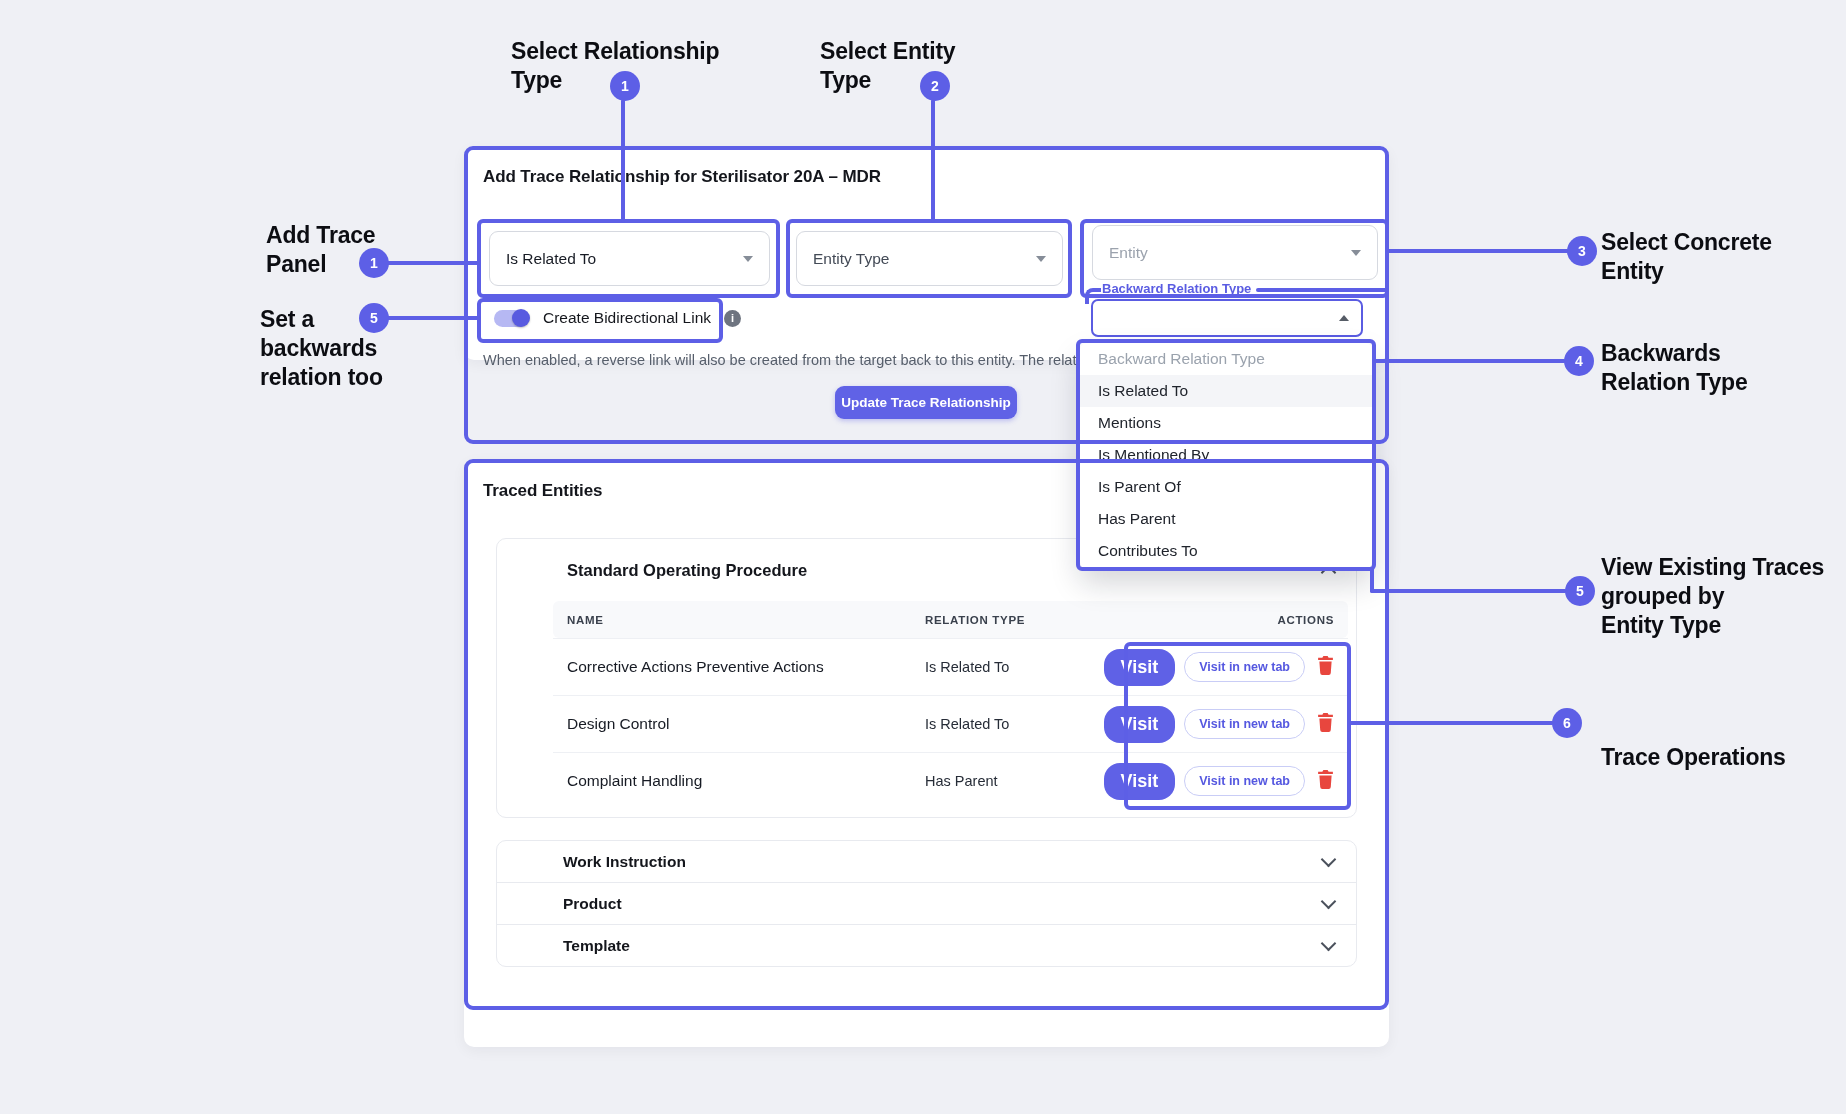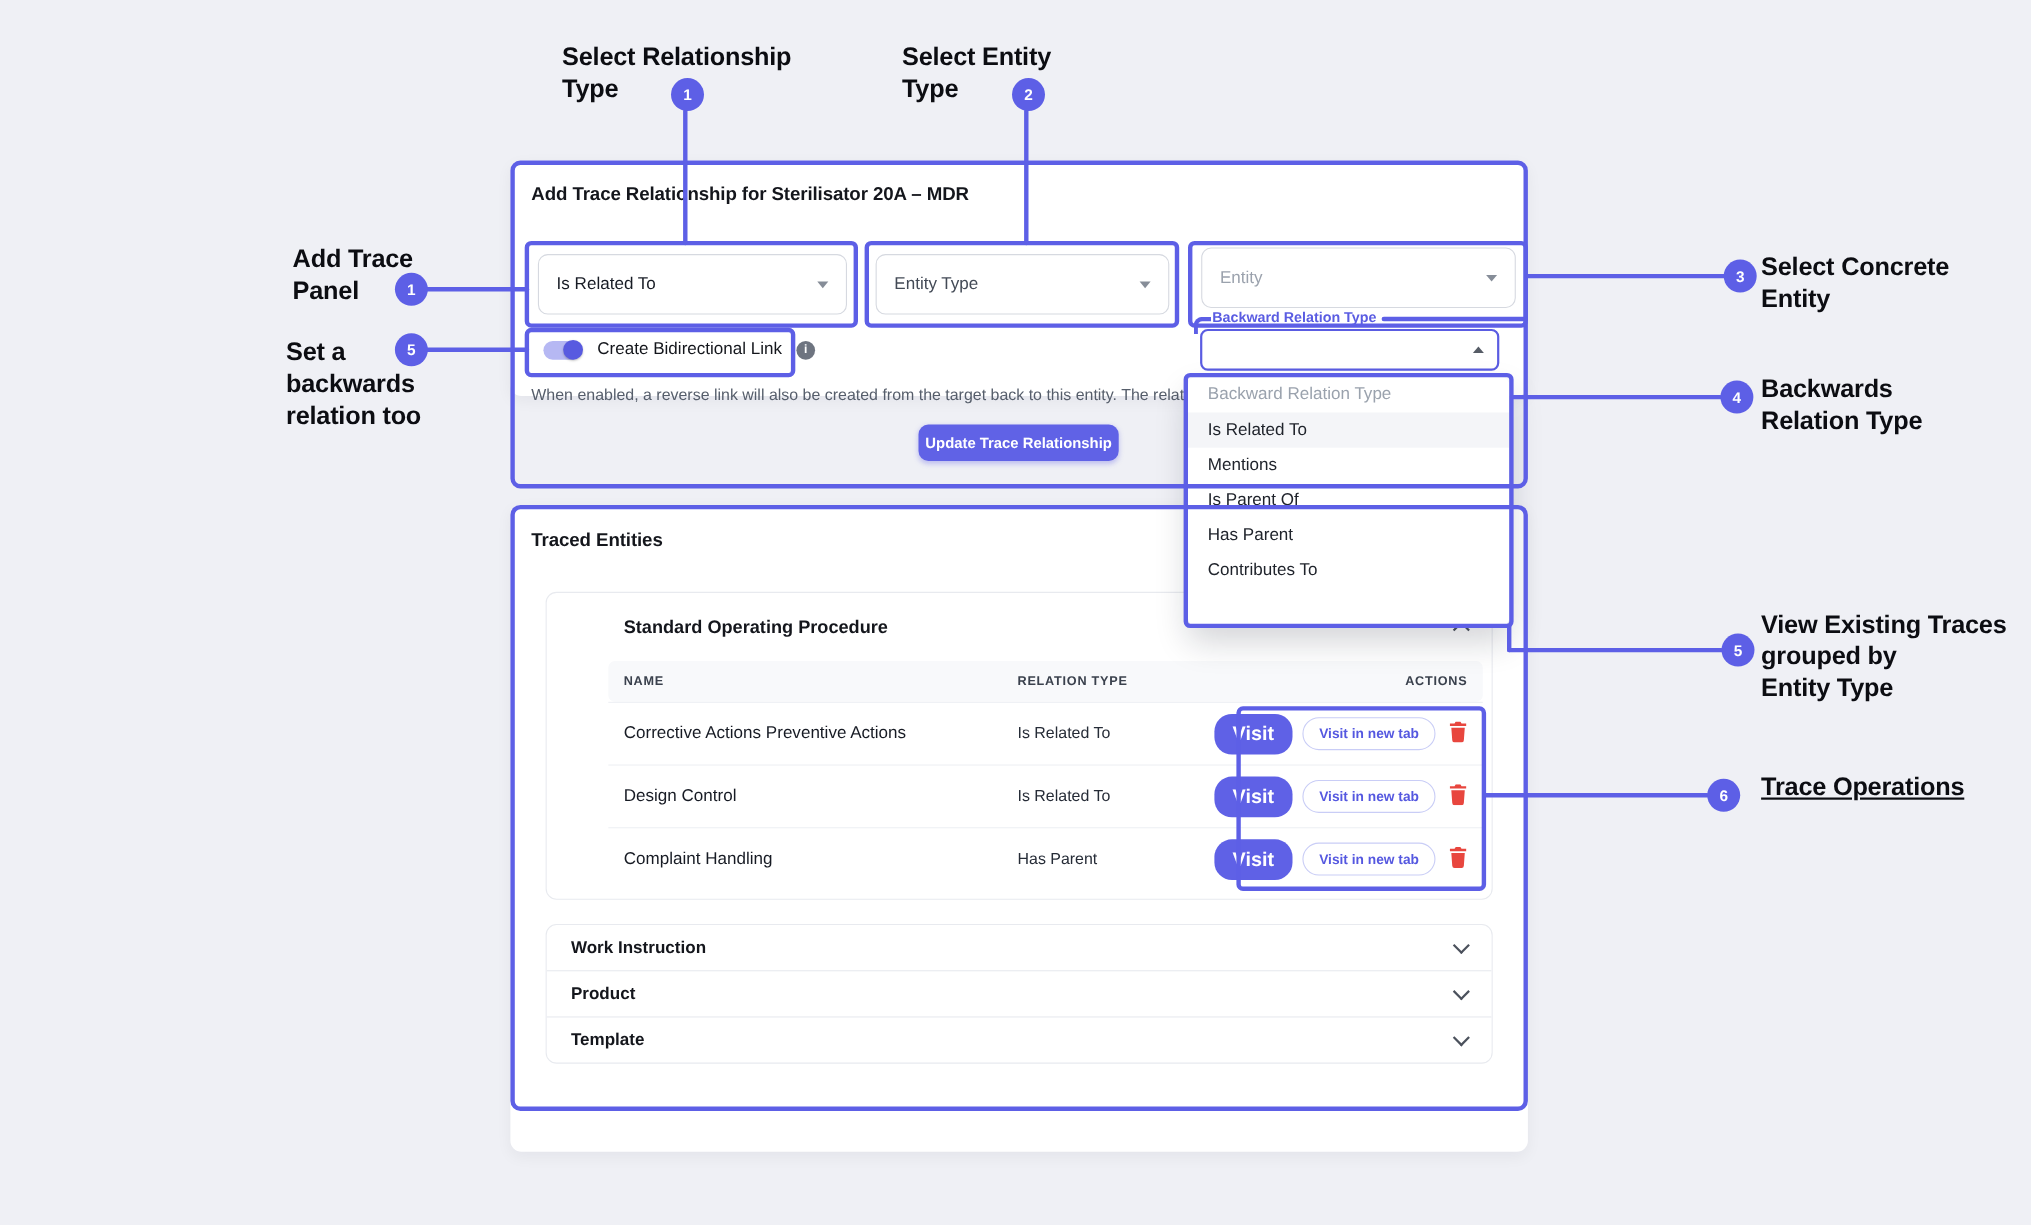--- a/index.html
+++ b/index.html
@@ -67,21 +67,21 @@
   .c-act{width:245px;display:flex;align-items:center;justify-content:flex-end;gap:9px;}
   .t-head .c-act{font-size:11.5px;color:#3a414d;justify-content:flex-end;}
   .btn-visit{border:none;border-radius:16px;background:#5f61e6;color:#ffffff;font-size:18px;font-weight:700;
     font-family:inherit;padding:8px 17px;cursor:pointer;}
   .btn-visit-tab{border:1.5px solid #c9cdf6;border-radius:16px;background:#fff;color:#5558e0;font-size:12.5px;font-weight:700;
     font-family:inherit;padding:7px 14px;cursor:pointer;}
   .btn-trash{border:none;background:none;padding:0;margin-left:3px;cursor:pointer;display:flex;align-items:center;}
   .coll{position:absolute;left:32px;top:381px;width:861px;border:1px solid #e8eaef;border-radius:10px;background:#fff;box-sizing:border-box;overflow:hidden;}
   .coll-row{height:41px;display:flex;align-items:center;justify-content:space-between;padding:0 22px;cursor:pointer;}
   .coll-row + .coll-row{border-top:1px solid #e8eaef;}
-  .coll-row .acc-title{font-size:15.5px;}
+  .coll-row .acc-title{font-size:15.5px;margin-left:44px;}
 
   
   .ann-box{position:absolute;border:4px solid #5d5fe6;border-radius:6px;z-index:20;pointer-events:none;box-sizing:border-box;}
   .ann-line{position:absolute;background:#5d5fe6;z-index:21;pointer-events:none;border-radius:2px;}
   .badge{position:absolute;width:30px;height:30px;border-radius:50%;background:#5d5fe6;color:#fff;z-index:22;
     display:flex;align-items:center;justify-content:center;font-size:14px;font-weight:700;pointer-events:none;}
   .callout{position:absolute;z-index:22;color:#0c0d12;font-size:23px;font-weight:700;line-height:29px;letter-spacing:-.2px;pointer-events:none;}
   .hook{position:absolute;left:1085px;top:288px;width:12px;height:12px;border-left:4px solid #5d5fe6;border-top:4px solid #5d5fe6;
     border-top-left-radius:8px;z-index:21;pointer-events:none;}
 </style>
@@ -124,20 +124,21 @@
 
   <div class="bw-label">Backward Relation Type</div>
   <div class="bw-select">
     <span class="caret-up"></span>
   </div>
 
   <div class="dropdown">
     <div class="opt ph">Backward Relation Type</div>
     <div class="opt active">Is Related To</div>
     <div class="opt">Mentions</div>
+    <div class="opt">Is Mentioned By</div>
     <div class="opt">Is Parent Of</div>
     <div class="opt">Has Parent</div>
     <div class="opt">Contributes To</div>
   </div>
 
   <div class="card" id="card-traced">
     <div class="panel-title" style="left:19px;top:22px;">Traced Entities</div>
 
     <div class="acc" id="acc-sop">
       <div class="acc-head">
@@ -264,17 +265,17 @@
   </div>
   <div class="callout" style="left:1601px;top:339px;">
     <div>Backwards</div>
     <div>Relation Type</div>
   </div>
   <div class="callout" style="left:1601px;top:553px;">
     <div>View Existing Traces</div>
     <div>grouped by</div>
     <div>Entity Type</div>
   </div>
-  <div class="callout" style="left:1601px;top:701px;text-decoration:underline;">
+  <div class="callout" style="left:1601px;top:743px;">
     <div>Trace Operations</div>
   </div>
 
 </div>
 
 </body></html>

